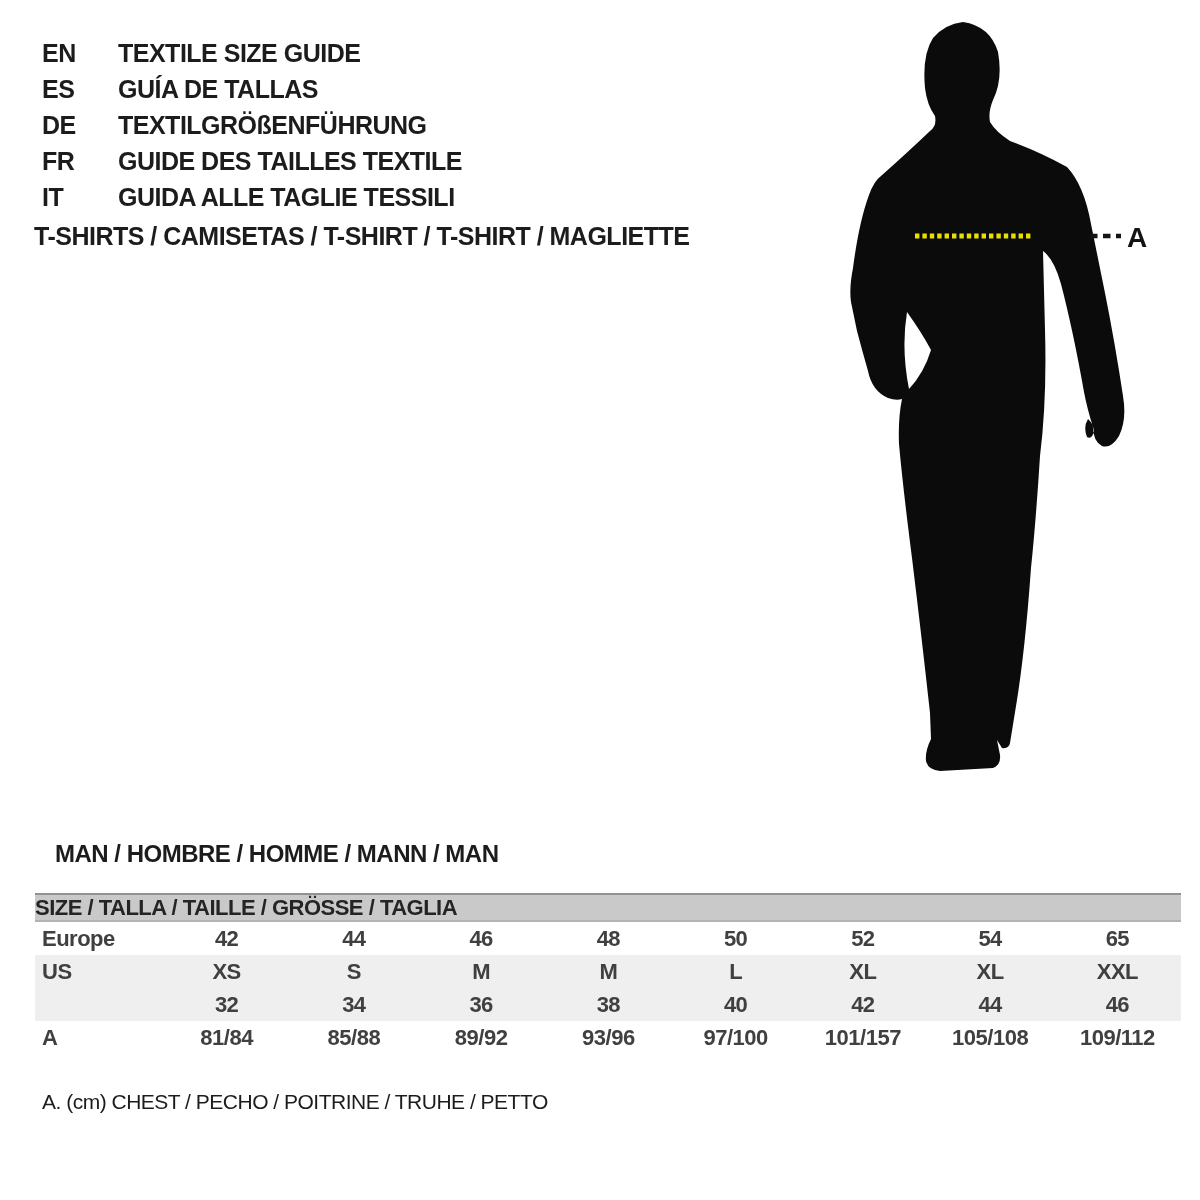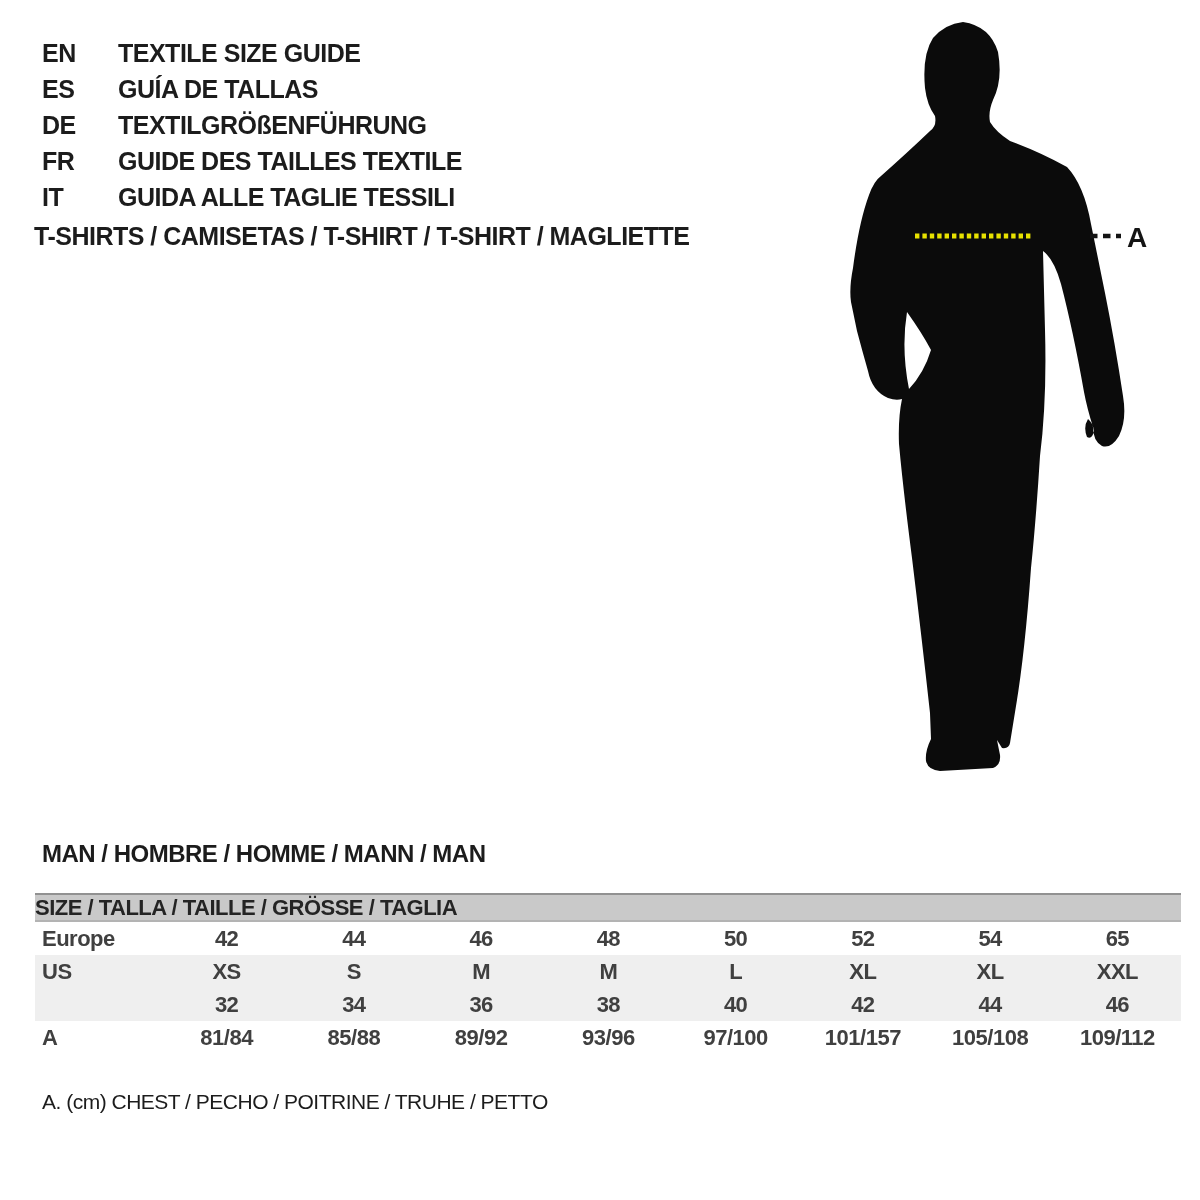--- a/index.html
+++ b/index.html
@@ -64,21 +64,21 @@
   }
   .measurement-label-text {
     font-family: "Liberation Sans", "DejaVu Sans", sans-serif;
     font-weight: 700;
     font-size: 28px;
     fill: #141414;
   }
   
   .section-title {
     position: absolute;
-    left: 42px;
+    left: 55px;
     top: 840px;
     font-size: 24px;
     font-weight: 700;
     letter-spacing: -0.5px;
     white-space: nowrap;
   }
   
   .size-table {
     position: absolute;
     left: 35px;

